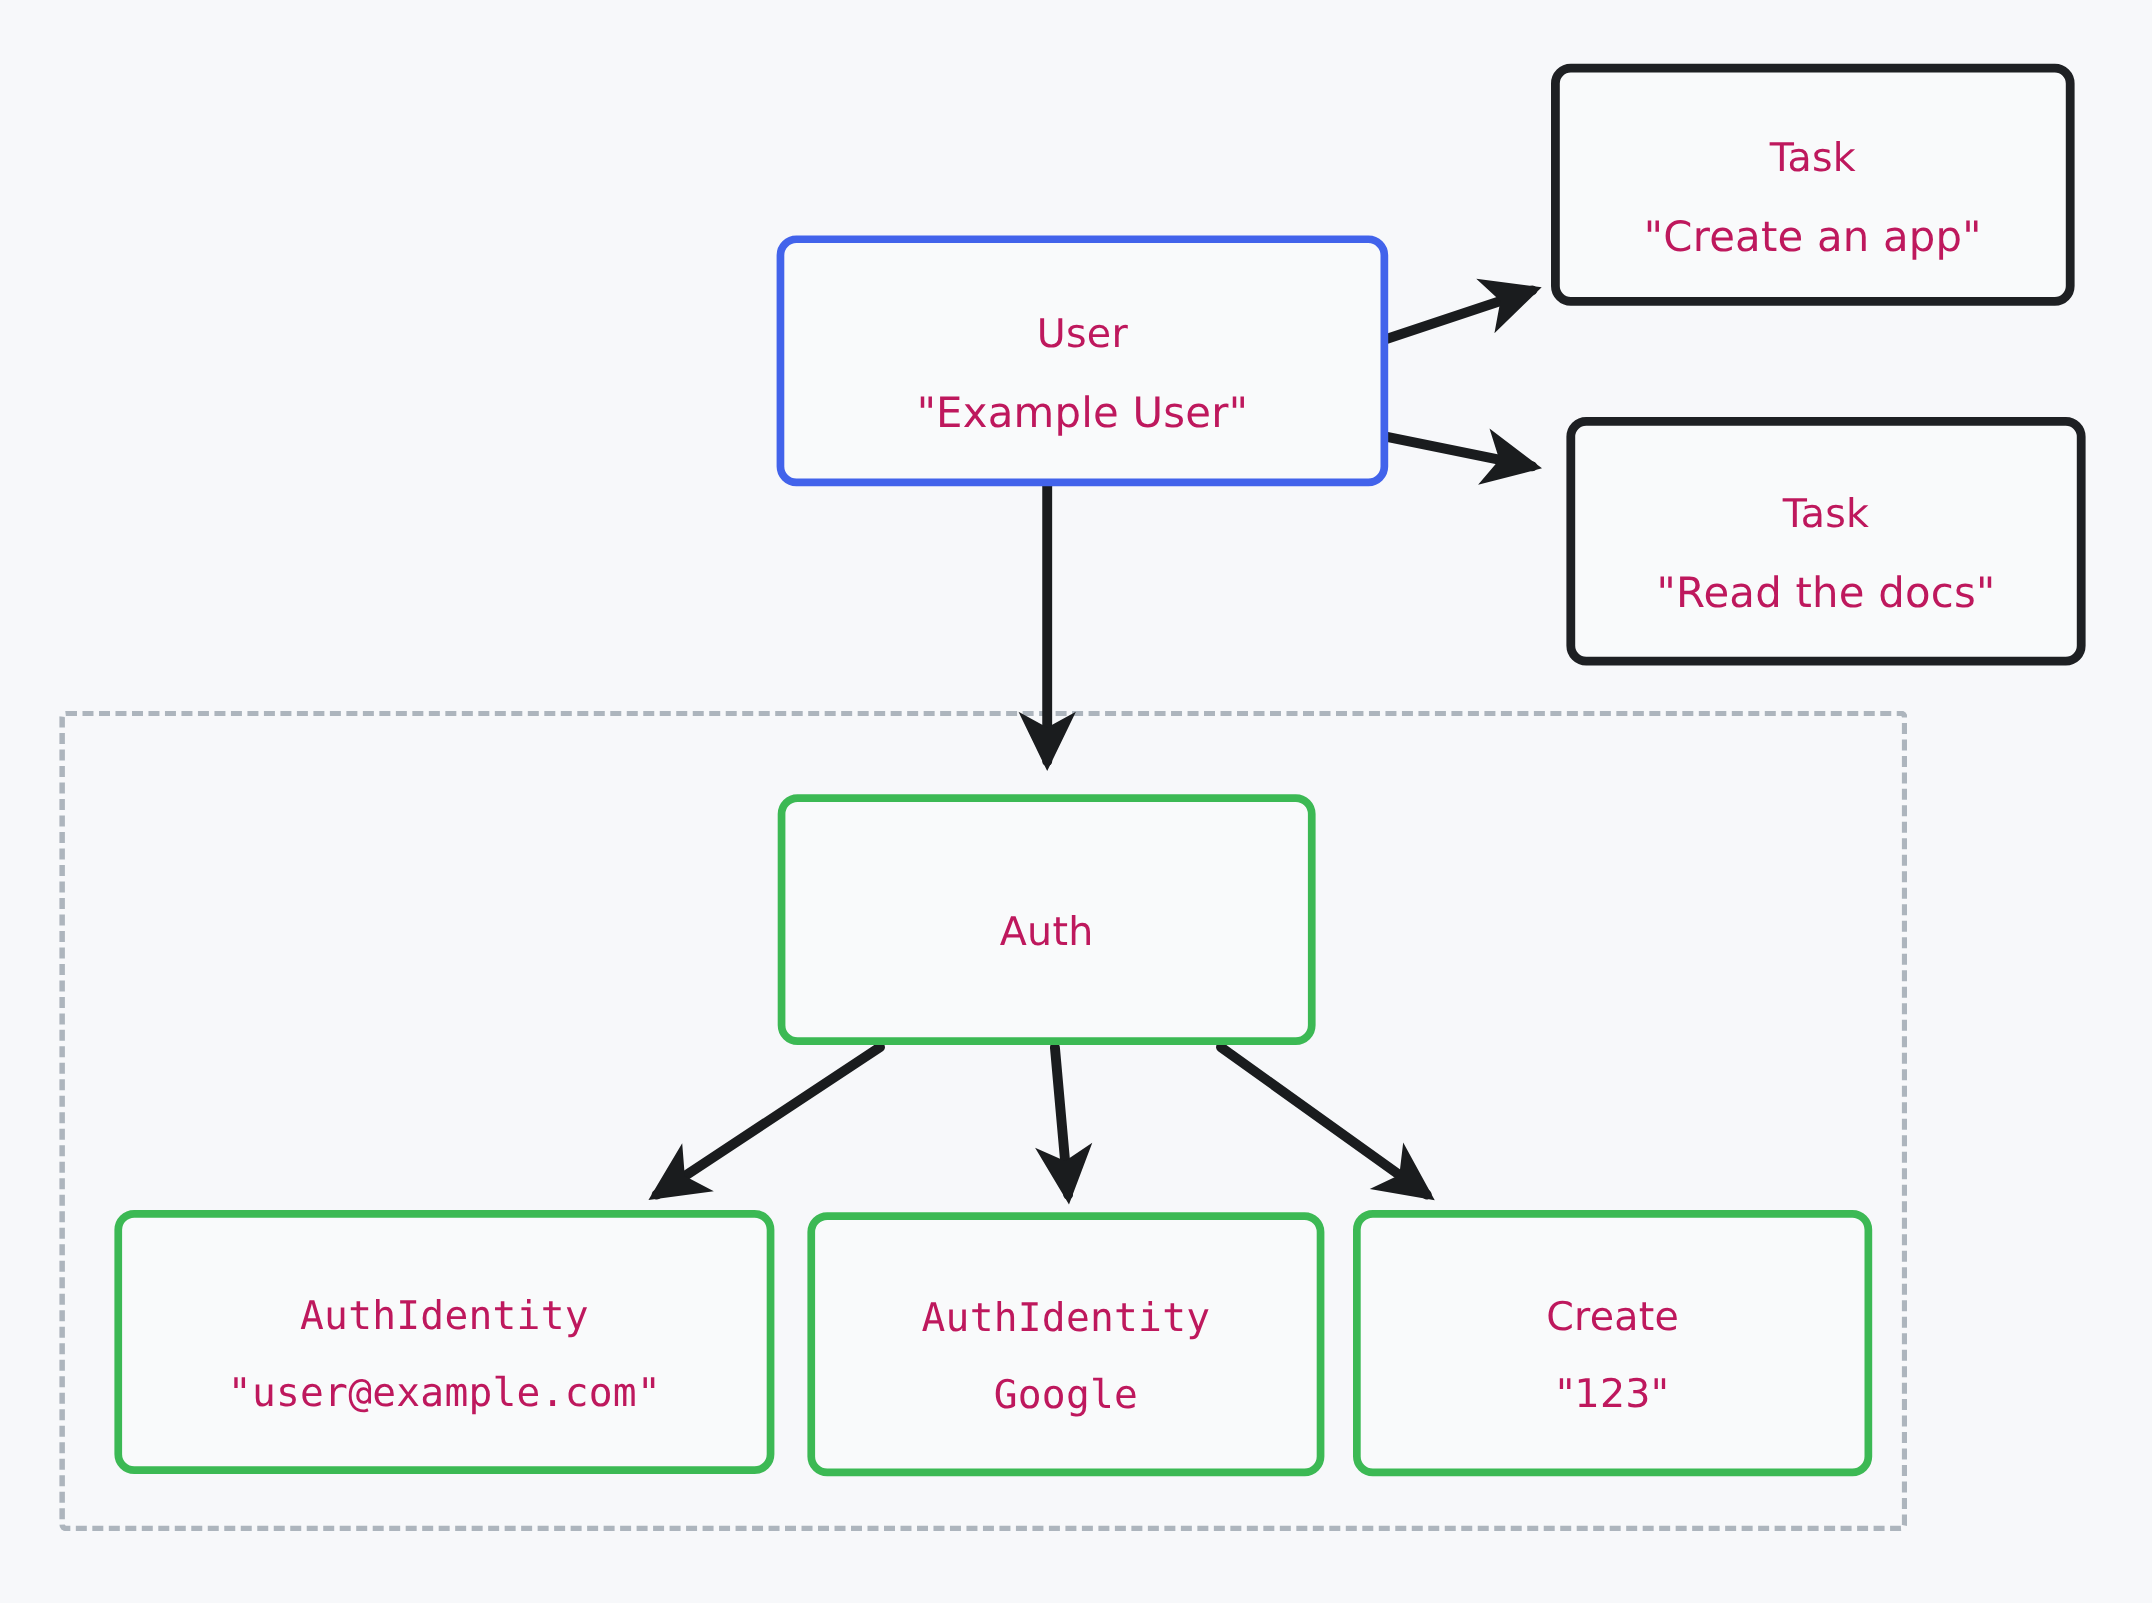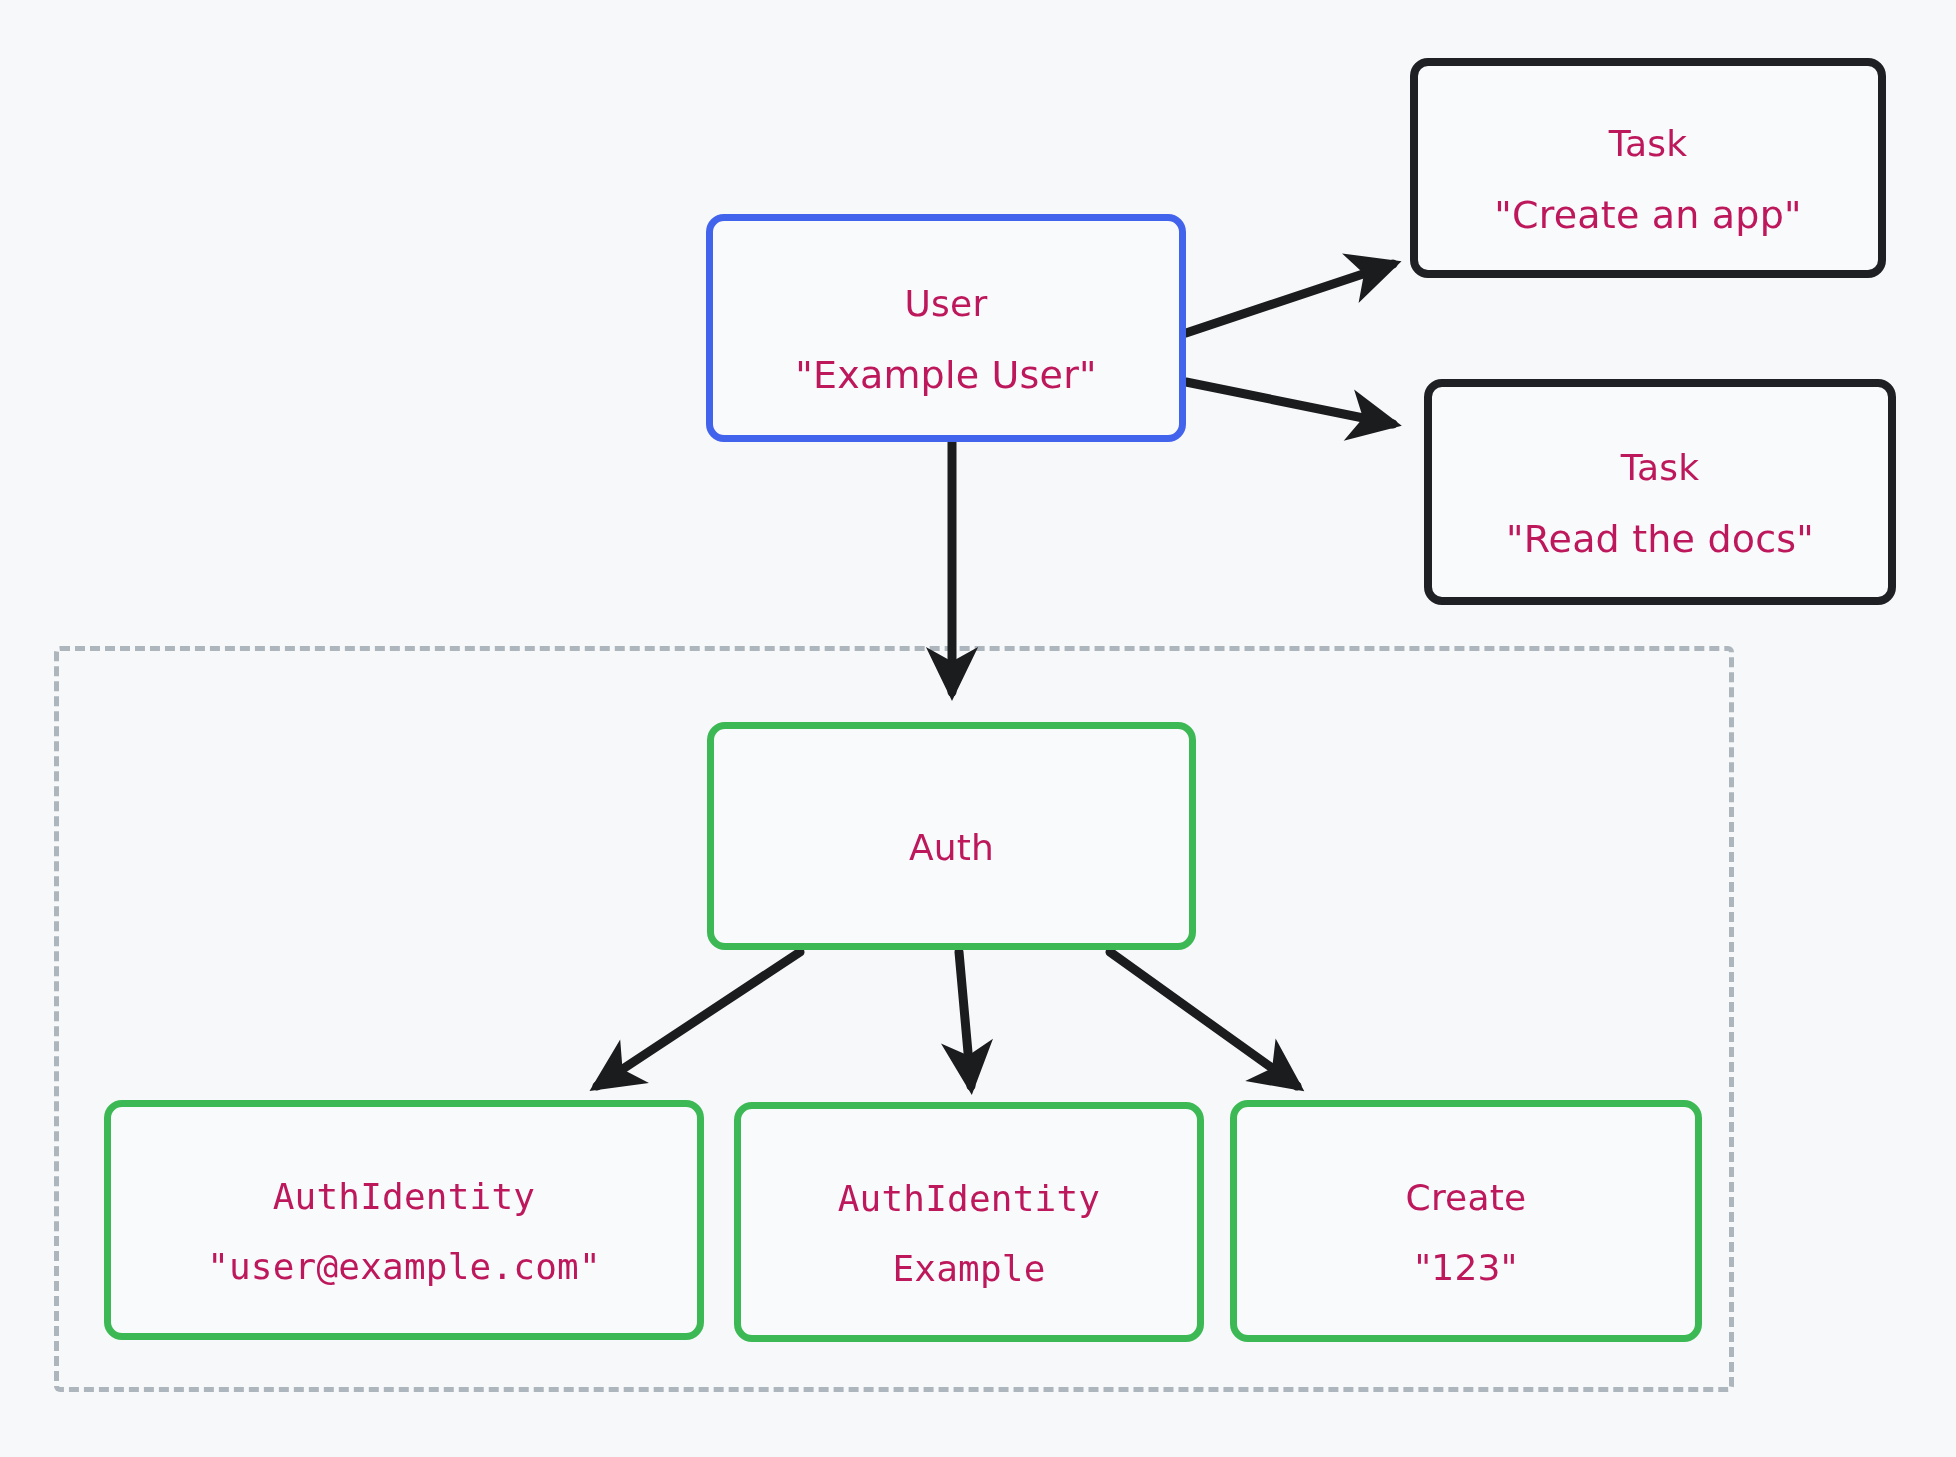--- a/index.html
+++ b/index.html
@@ -80,21 +80,21 @@
 
     <line x1="952" y1="442" x2="952" y2="692" stroke="#1a1c1e" stroke-width="9" stroke-linecap="round" marker-end="url(#arrowhead)"></line>
 
     <line x1="800" y1="952" x2="597" y2="1086" stroke="#1a1c1e" stroke-width="9" stroke-linecap="round" marker-end="url(#arrowhead)"></line>
 
     <line x1="959" y1="952" x2="971" y2="1086" stroke="#1a1c1e" stroke-width="9" stroke-linecap="round" marker-end="url(#arrowhead)"></line>
 
     <line x1="1110" y1="952" x2="1297" y2="1086" stroke="#1a1c1e" stroke-width="9" stroke-linecap="round" marker-end="url(#arrowhead)"></line>
   </svg>
 
-  <div class="node blue" style="left:706px; top:214px; width:480px; height:228px;">
+  <div class="node blue" style="left:706px; top:214px; width:556px; height:228px;">
     <span class="line1 f-sans sz-36">User</span>
     <span class="line2 f-sans sz-38">"Example User"</span>
   </div>
 
   <div class="node black" style="left:1410px; top:58px; width:476px; height:220px;">
     <span class="line1 f-sans sz-36">Task</span>
     <span class="line2 f-sans sz-38">"Create an app"</span>
   </div>
 
   <div class="node black" style="left:1424px; top:379px; width:472px; height:226px;">
@@ -106,21 +106,21 @@
     <span class="line1 f-sans sz-36">Auth</span>
   </div>
 
   <div class="node green" style="left:104px; top:1100px; width:600px; height:240px;">
     <span class="line1 f-mono sz-36">AuthIdentity</span>
     <span class="line2 f-mono sz-36">"user@example.com"</span>
   </div>
 
   <div class="node green" style="left:734px; top:1102px; width:470px; height:240px;">
     <span class="line1 f-mono sz-36">AuthIdentity</span>
-    <span class="line2 f-mono sz-36">Example</span>
+    <span class="line2 f-mono sz-36">Google</span>
   </div>
 
   <div class="node green" style="left:1230px; top:1100px; width:472px; height:242px;">
     <span class="line1 f-sans sz-36">Create</span>
     <span class="line2 f-sans sz-36">"123"</span>
   </div>
 
 </div>
 
 </body></html>

